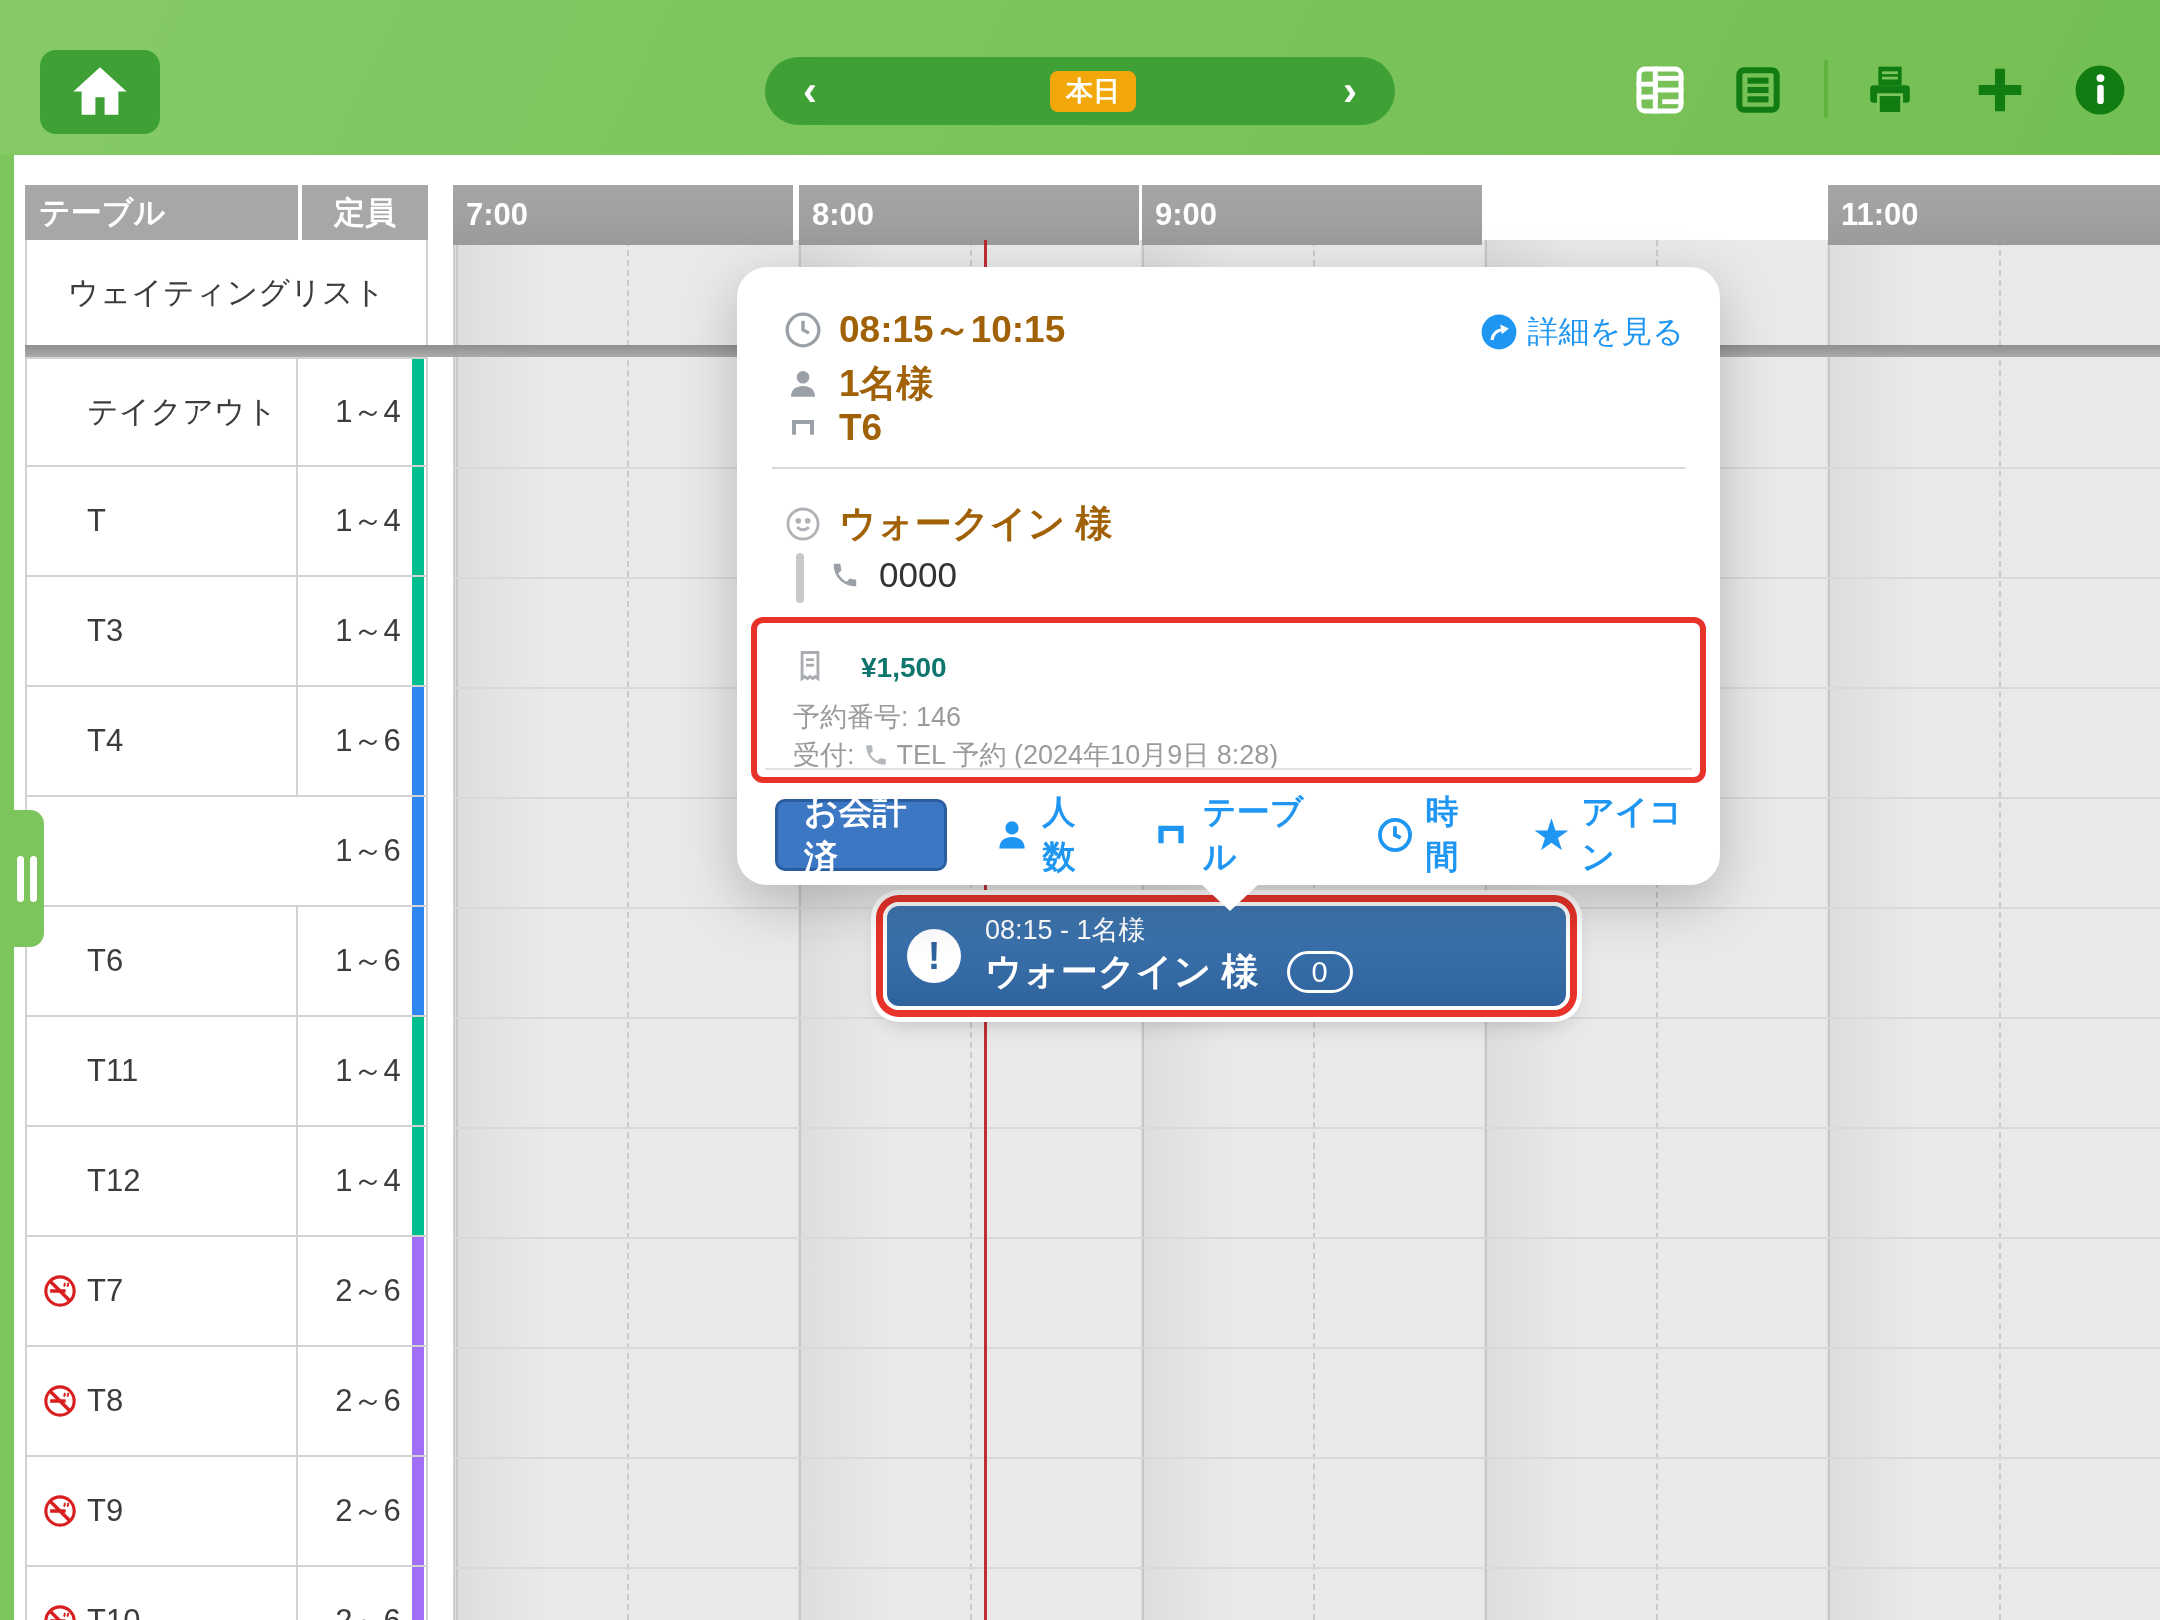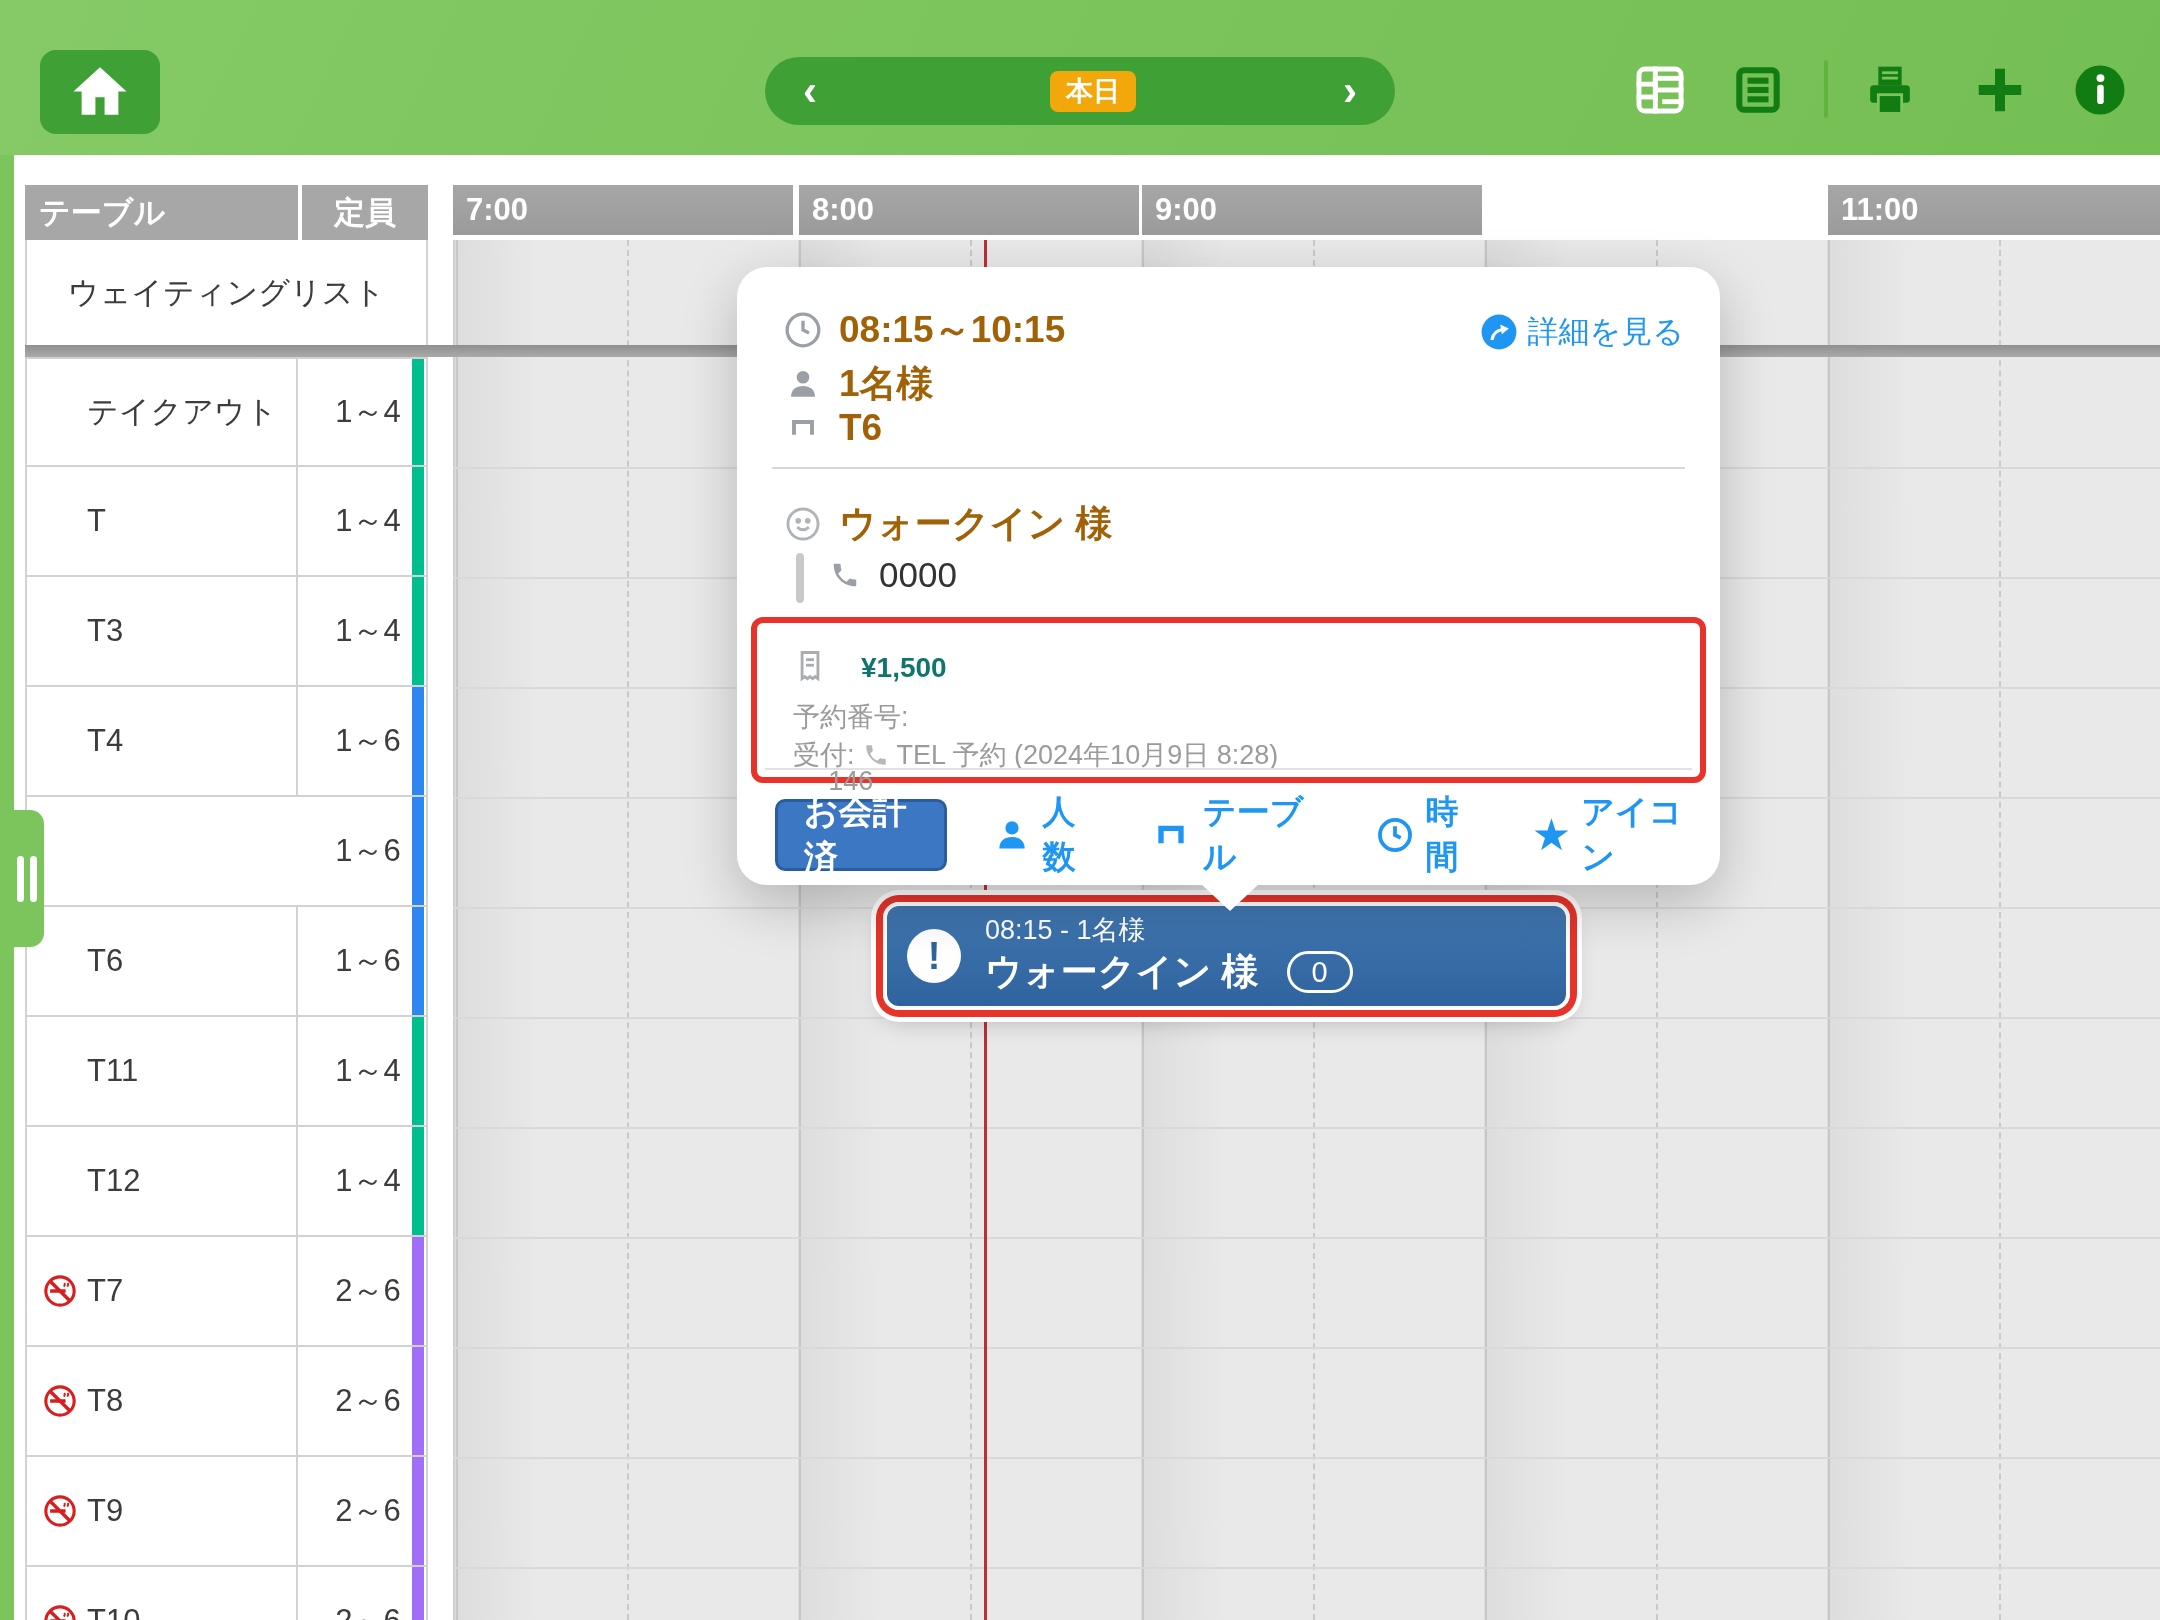--- a/index.html
+++ b/index.html
@@ -45,21 +45,21 @@
     box-sizing:border-box;display:flex;align-items:center;}
   .nosmoke{width:34px;height:34px;margin-left:16px;flex:0 0 auto;}
   .nosmoke.hidden{visibility:hidden;}
   .name-txt{margin-left:10px;font-size:31px;color:#3c3c3c;}
   .cell-cap{position:absolute;left:271px;top:0;width:140px;height:100%;display:flex;
     align-items:center;justify-content:center;font-size:31px;color:#3c3c3c;}
   .strip{position:absolute;right:2px;top:0;bottom:0;width:12px;}
 
   
   #tl-header{left:453px;top:185px;width:1707px;height:55px;z-index:2;}
-  .tl-hcell{position:absolute;top:0;height:50px;background:linear-gradient(#a6a6a6,#9b9b9b);
+  .tl-hcell{position:absolute;top:0;height:60px;background:linear-gradient(#a6a6a6,#9b9b9b);
     color:#fff;font-size:31px;font-weight:bold;display:flex;align-items:center;
     padding-left:13px;box-sizing:border-box;}
   #tl-grid{left:453px;top:240px;width:1707px;height:1380px;z-index:1;
     background:repeating-linear-gradient(90deg,#dddddd 0px,#e9e9e9 85px,#e9e9e9 343px);
     border-left:2px solid #cfcfcf;box-sizing:border-box;}
   .vline{position:absolute;top:240px;bottom:0;width:2px;background:#c7c7c7;z-index:1;}
   .vline.dashed{background:none;border-left:2px dashed #c9c9c9;}
   .rline{position:absolute;left:453px;width:1707px;height:2px;background:#d9d9d9;z-index:1;}
   #thick-band{left:25px;top:345px;width:2135px;height:12px;
     background:linear-gradient(#8f8f8f,#aaaaaa);z-index:2;}
@@ -468,21 +468,21 @@
       <div id="price-row">
         <span>
           <svg width="38" height="38" viewBox="0 0 24 24" fill="none" stroke="#a9adb1" stroke-width="1.8">
             <path d="M7 3.5h10v16.5l-1.7-1.3-1.6 1.3-1.7-1.3-1.6 1.3-1.7-1.3L7 20z"></path>
             <line x1="9.5" y1="8" x2="14.5" y2="8"></line>
               <line x1="9.5" y1="11.5" x2="14.5" y2="11.5"></line>
           </svg>
         </span>
         <span id="price-txt">¥1,500</span>
       </div>
-      <div class="rb-gray" style="top:76px;flex-direction:column;">
+      <div class="rb-gray" style="top:76px;">
         <span>予約番号:</span>&nbsp;<span>146</span>
       </div>
       <div class="rb-gray" style="top:114px;">
         <span>受付:</span>
         <span style="margin:0 8px;display:flex;">
           <svg width="26" height="26" viewBox="0 0 24 24" fill="#b5b9bd">
             <path d="M6.62 10.79c1.44 2.83 3.76 5.14 6.59 6.59l2.2-2.2c.27-.27.67-.36 1.02-.24 1.12.37 2.33.57 3.57.57.55 0 1 .45 1 1V20c0 .55-.45 1-1 1-9.39 0-17-7.61-17-17 0-.55.45-1 1-1h3.5c.55 0 1 .45 1 1 0 1.25.2 2.45.57 3.57.11.35.03.74-.25 1.02l-2.2 2.2z"></path>
           </svg>
         </span>
         <span>TEL 予約</span>&nbsp;<span>(2024年10月9日 8:28)</span>

